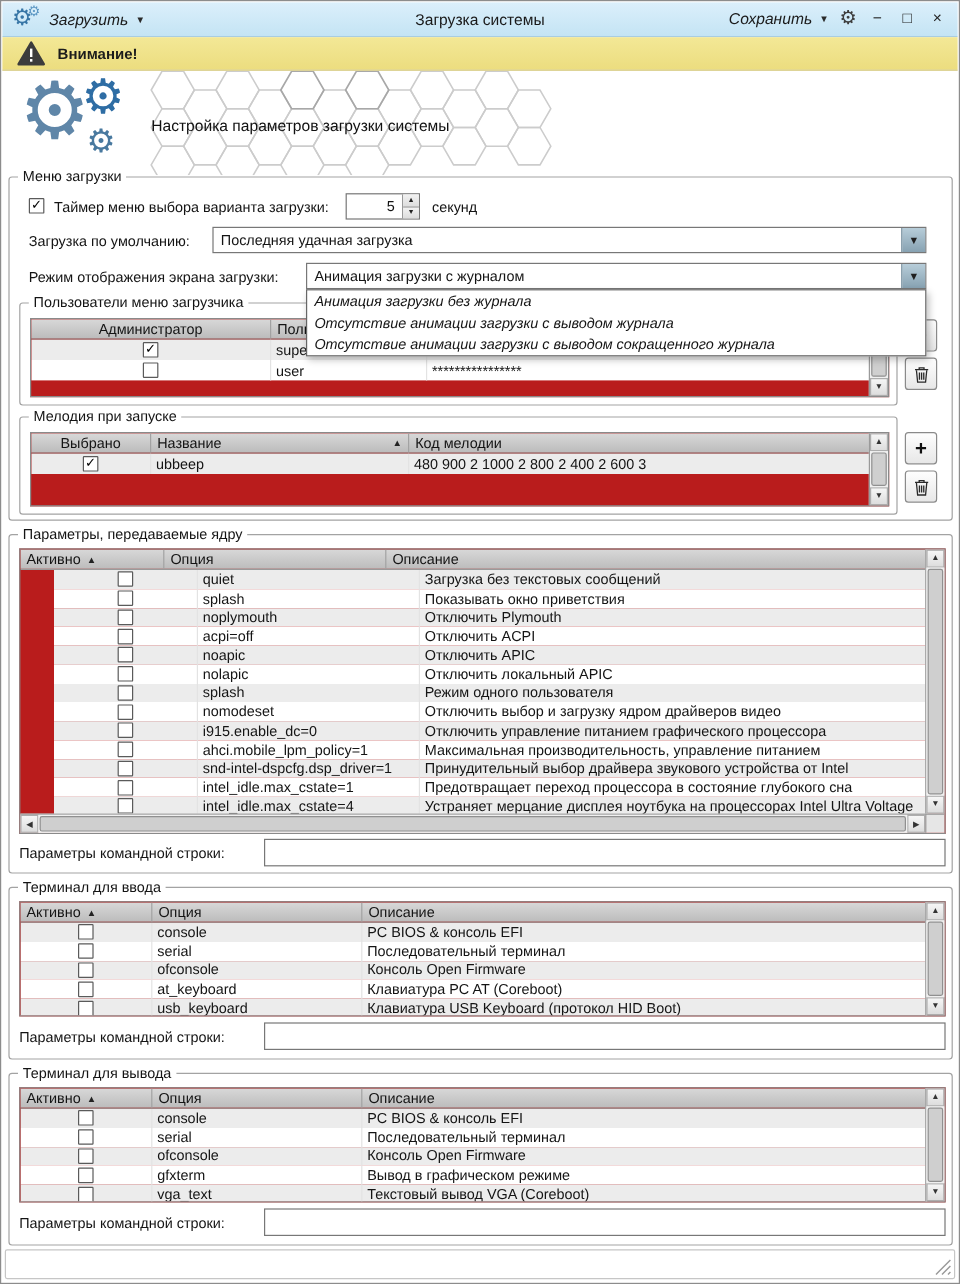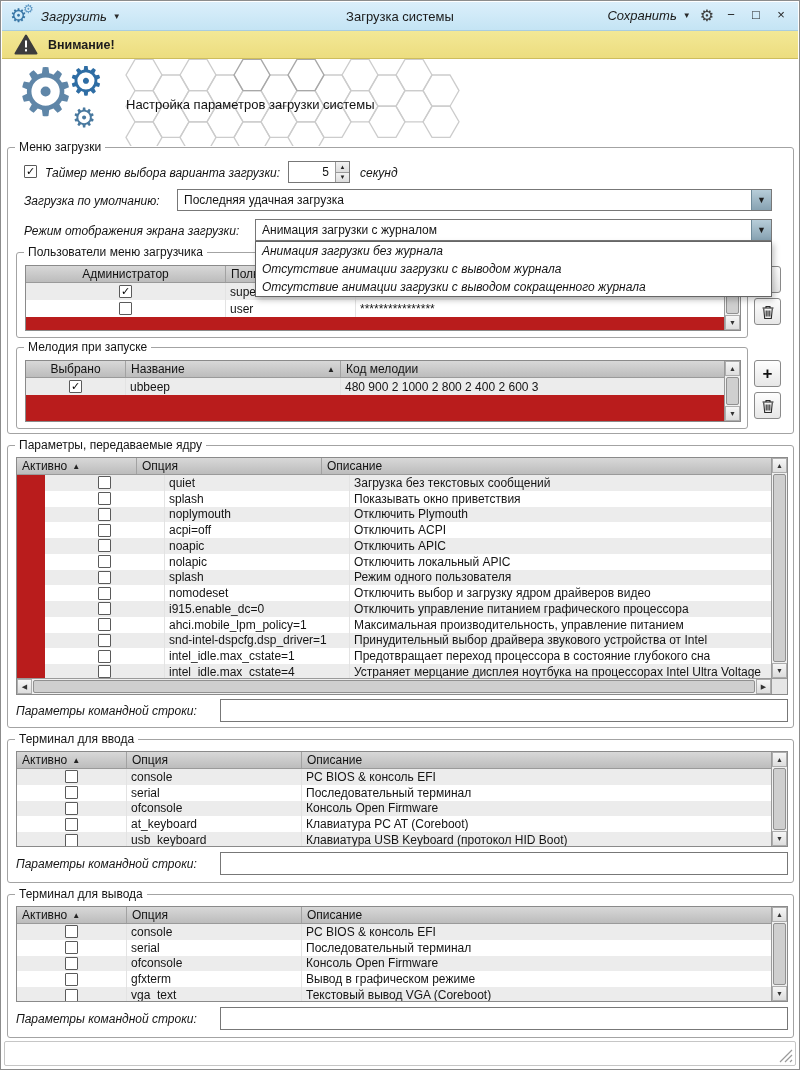--- a/index.html
+++ b/index.html
@@ -33,21 +33,21 @@
   .hdr { position:absolute; left:1px; top:58px; width:796px; height:87px; background:#fff; overflow:hidden; }
   .hexes { position:absolute; left:112px; top:0; }
   .g1 { position:absolute; left:14px; top:0px; font-size:66px; line-height:1; color:#5f86a8; }
   .g2 { position:absolute; left:66px; top:2px; font-size:40px; line-height:1; color:#2e6da4; }
   .g3 { position:absolute; left:70px; top:46px; font-size:27px; line-height:1; color:#49799f; }
   .subtitle { position:absolute; left:124px; top:38px; font-size:13px; color:#111; white-space:nowrap; }
 
   
   .groupbox { position:absolute; border:1px solid #a3a3a3; border-radius:3px; background:#fff; }
   .legend { position:absolute; top:-8px; left:7px; background:#fff; padding:0 4px; font-size:12px; white-space:nowrap; }
-  .lbl { position:absolute; font-size:12px; white-space:nowrap;font-style:italic; }
+  .lbl { position:absolute; font-size:12px; white-space:nowrap; }
 
   
   .cb { display:inline-block; width:13px; height:13px; border:1px solid #5a5a5a; background:#fff;
     font-size:11px; line-height:11px; text-align:center; color:#000; border-radius:1px; }
   .cb.abs { position:absolute; }
   .combo { position:absolute; height:22px; border:1px solid #777; background:#fff; display:flex; align-items:center; }
   .combotext { flex:1; padding:0 6px; font-size:12px; white-space:nowrap; overflow:hidden; }
   .combobtn { width:20px; height:100%; display:flex; align-items:center; justify-content:center;
     background:linear-gradient(#b7cdd9,#87a2b2); border-left:1px solid #6f8b9b; font-size:9px; color:#1f1f1f; }
   .spin { position:absolute; width:62px; height:22px; border:1px solid #777; background:#fff; display:flex; }

